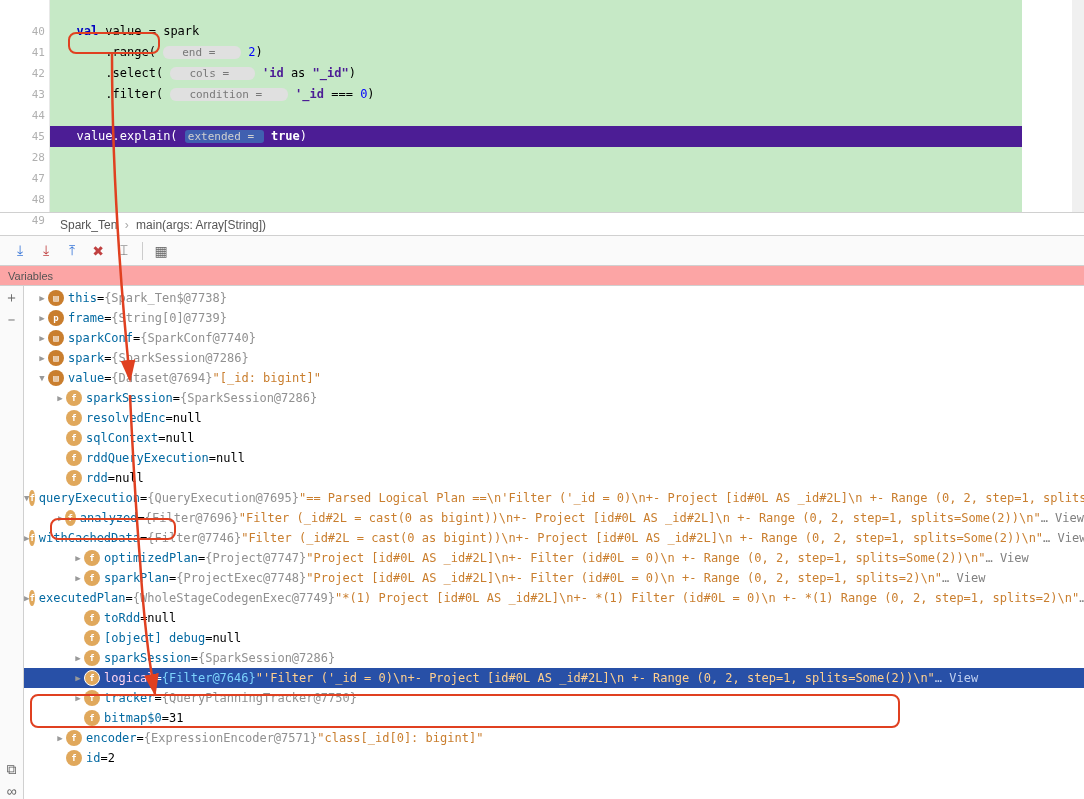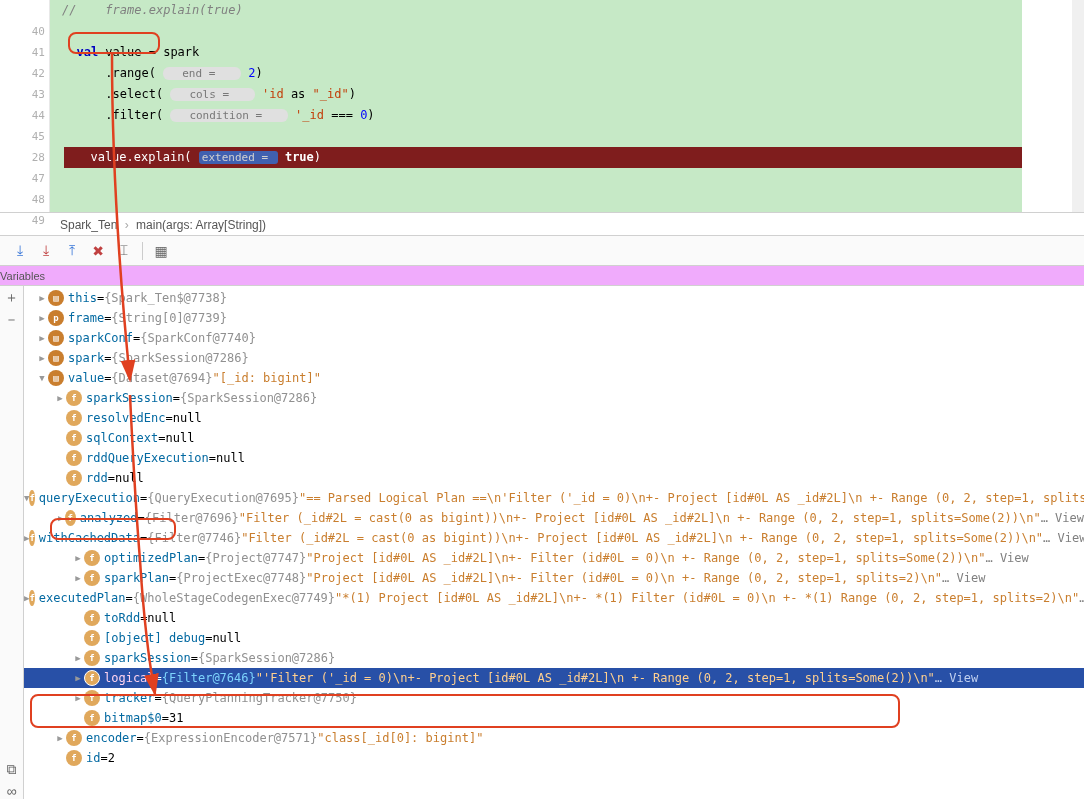--- a/index.html
+++ b/index.html
@@ -46,28 +46,27 @@
       font-size: 12px;
       position: relative;
     }
     .code-line {
       height: 21px;
       line-height: 21px;
       padding-left: 12px;
       white-space: pre;
     }
     .code-line.selected {
-      background: #7f1d1d;
+      background: #4c1d95;
       color: #fff;
-      margin-left: 14px;
     }
     .code-line.selected .kw { color: #fff; }
     .kw { color: #0000c0; font-weight: bold; }
     .com { color: #808080; font-style: italic; }
-    .str { color: #c2410c; font-weight: normal; }
+    .str { color: #4c1d95; font-weight: bold; }
     .num { color: #0000ff; }
     .hint {
       color: #787878;
       background: #e0e0e0;
       border-radius: 6px;
       padding: 0 19px;
       font-size: 11px;
     }
     .hint-sel {
       color: #d0d0d0;
@@ -124,24 +123,25 @@
     .tool-icon.blue { color: #3b78d8; }
     .tool-icon.red { color: #c04040; }
     .tool-sep {
       width: 1px;
       height: 18px;
       background: #ccc;
     }
     .vars-header {
       height: 20px;
       line-height: 20px;
+      padding-left: 8px;
       font-size: 11px;
       color: #555;
       border-bottom: 1px solid #d0d0d0;
-      background: #f0abfc;
+      background: #fca5a5;
     }
     .debug-pane {
       display: flex;
       height: calc(799px - 212px - 24px - 30px - 20px);
     }
     .side-toolbar {
       width: 24px;
       border-right: 1px solid #d0d0d0;
       background: #fafafa;
       display: flex;
@@ -242,21 +242,20 @@
       <svg class="gutter-icon" viewBox="0 0 14 14" style="top:3px;">
           <circle cx="7" cy="7" r="5" fill="#d76050"></circle>
           <circle cx="7" cy="7" r="2" fill="#fff"></circle>
         </svg>
     </div>
     <div class="gutter-line">47</div>
     <div class="gutter-line">48</div>
     <div class="gutter-line">49</div>
   </div>
   <div class="code-area">
-    <div class="code-line"><span class="com">//    frame.explain(true)</span></div>
     <div class="code-line"></div>
     <div class="code-line"><span>  </span><span class="kw">val </span><span>value</span><span> = spark</span></div>
     <div class="code-line"><span>      .range( </span><span class="hint">end = </span><span> </span><span class="num">2</span><span>)</span></div>
     <div class="code-line"><span>      .select( </span><span class="hint">cols = </span><span> </span><span class="str">'id</span><span> as </span><span class="str">"_id"</span><span>)</span></div>
     <div class="code-line"><span>      .filter( </span><span class="hint">condition = </span><span> </span><span class="str">'_id</span><span> === </span><span class="num">0</span><span>)</span></div>
     <div class="code-line"></div>
     <div class="code-line selected"><span>  value.explain( </span><span class="hint-sel">extended = </span><span> </span><span class="kw">true</span><span>)</span></div>
     <div class="code-line"></div>
     <div class="code-line"></div>
     <div class="code-line"></div>

